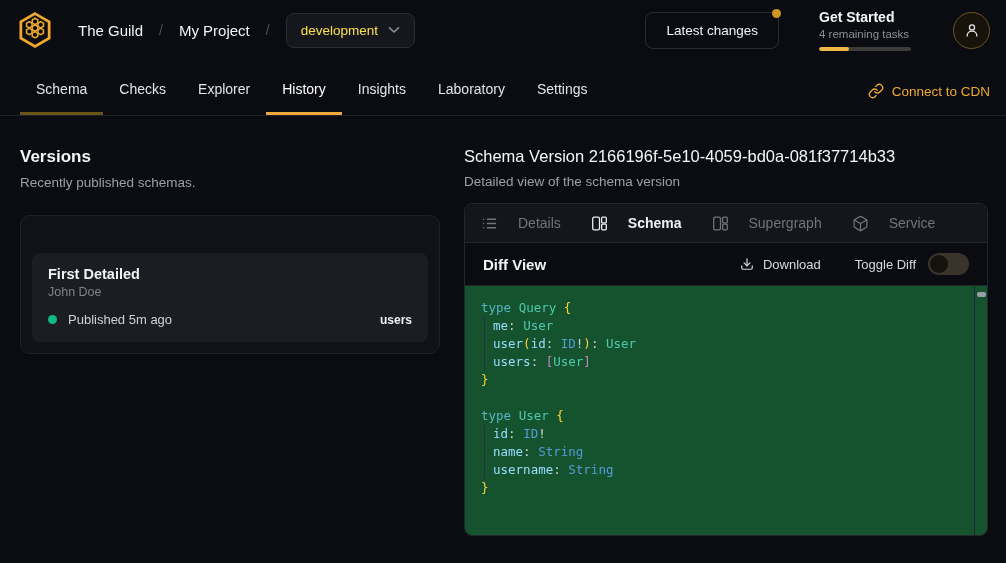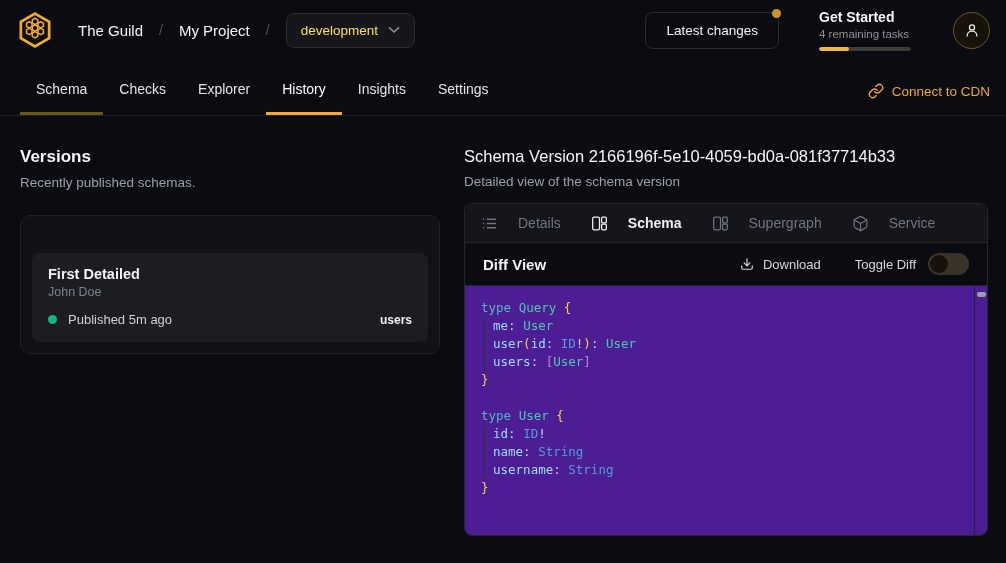--- a/index.html
+++ b/index.html
@@ -91,21 +91,21 @@
   .download-btn { display:flex; align-items:center; gap:9px; color:#d6d9dd; font-size:13px;
     cursor:pointer; background:none; border:none; font-family:"Liberation Sans", sans-serif; }
   .toggle-wrap { display:flex; align-items:center; gap:12px; }
   .toggle-label { font-size:13px; color:#d6d9dd; }
   .switch { width:41px; height:22px; border-radius:11px; background:#39332a; position:relative;
     cursor:pointer; border:none; }
   .switch-knob { position:absolute; top:2px; left:2px; width:18px; height:18px;
     border-radius:50%; background:#15110b; }
 
   
-  .code-area { position:relative; background:#4c1d95; flex:1; overflow:hidden; }
+  .code-area { position:relative; background:#14532d; flex:1; overflow:hidden; }
   .code-content { padding:13px 16px; font-family:"DejaVu Sans Mono", monospace;
     font-size:12.5px; line-height:18px; white-space:pre; }
   .cline { height:18px; }
   .cline.ind { position:relative; padding-left:12px; }
   .cline.ind::before { content:''; position:absolute; left:3px; top:0; bottom:0;
     border-left:1px solid #2a2e36; }
   .t-kw { color:#56b6c2; }
   .t-ty { color:#4ec9b0; }
   .t-fd { color:#9cdcfe; }
   .t-sc { color:#569cd6; }
@@ -178,20 +178,21 @@
   </button>
 </div>
 
 <div class="nav">
   <div class="nav-tabs">
     <button class="nav-tab dim-active">Schema</button>
     <button class="nav-tab">Checks</button>
     <button class="nav-tab">Explorer</button>
     <button class="nav-tab active">History</button>
     <button class="nav-tab">Insights</button>
+    <button class="nav-tab">Laboratory</button>
     <button class="nav-tab">Settings</button>
   </div>
   <div class="nav-spacer"></div>
   <button class="cdn-link">
     <span>
       <svg width="16" height="16" viewBox="0 0 24 24" fill="none" stroke="#f0a92e" stroke-width="2" stroke-linecap="round" stroke-linejoin="round">
         <path d="M10 13a5 5 0 0 0 7.54.54l3-3a5 5 0 0 0-7.07-7.07l-1.72 1.71"></path>
         <path d="M14 11a5 5 0 0 0-7.54-.54l-3 3a5 5 0 0 0 7.07 7.07l1.71-1.71"></path>
       </svg>
     </span>

